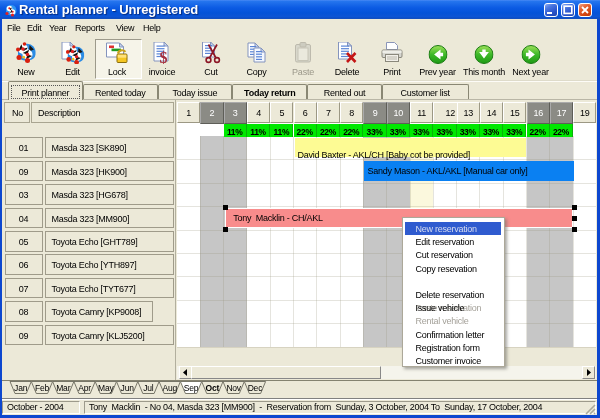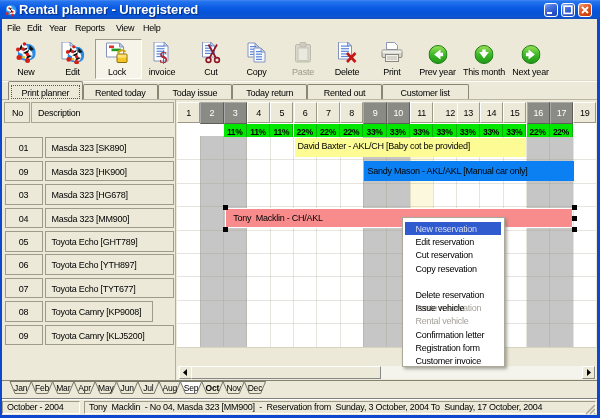--- a/index.html
+++ b/index.html
@@ -310,21 +310,21 @@
           <path d="M7 4.6 L13.4 9.5 L7 14.4 V11.2 H4.4 V7.8 H7 Z" fill="#fff"></path>
         </svg></span>
       <span class="lbl">Next year</span>
     </div>
   </div>
 
 <div id="tabrow" class="abs" style="left:0;top:80px;width:600px;height:20px;">
     <div class="toptab" id="tabactive" style="left: 8px; width: 74.8px;">Print planner</div>
     <div class="toptab" style="left: 82.8px; width: 74.8px;">Rented today</div>
     <div class="toptab" style="left: 157.6px; width: 74.8px;">Today issue</div>
-    <div class="toptab" style="left: 232.4px; width: 74.8px;">Today return</div>
+    <div class="toptab" style="left: 232.4px; width: 74.8px; font-weight: bold;">Today return</div>
     <div class="toptab" style="left: 307.2px; width: 74.8px;">Rented out</div>
     <div class="toptab" style="left: 382px; width: 86.5px;">Customer list</div>
     <div id="tabfocus"></div>
   </div>
 <div id="panelline" class="abs"></div>
 
 <div id="lefttable" class="abs" style="left:0;top:100px;width:177px;height:280px;">
     <div class="hcell" style="left: 4px; top: 1.5px; width: 25.5px; height: 21px; padding-top: 5px; padding-left: 7px; box-sizing: border-box;">No</div>
     <div class="hcell" style="left: 31px; top: 1.5px; width: 143px; height: 21px; padding-top: 5px; padding-left: 6px; box-sizing: border-box;">Description</div>
     <div class="rcell" style="left: 4.5px; top: 37.4px; width: 38px; height: 20.6px; padding-top: 5px; padding-left: 0px; box-sizing: border-box; text-align: center;">01</div>
@@ -476,21 +476,21 @@
 <div id="stsep2" class="abs"></div>
 <div id="statusbar" class="abs">
   <div class="spanel" style="left:2px;width:78px;">October - 2004</div>
   <div class="spanel" style="left:84px;width:512px;">Tony&nbsp; Macklin&nbsp; - No 04, Masda 323 [MM900]&nbsp; -&nbsp; Reservation from&nbsp; Sunday, 3 October, 2004 To&nbsp; Sunday, 17 October, 2004</div>
 </div>
 
 <div id="bleft" class="abs"></div>
 <div id="bright" class="abs"></div>
 <div id="bbot" class="abs"></div>
 
-<div class="bar abs" style="left: 294.5px; top: 137.8px; width: 231.5px; height: 19.4px; background: rgb(253, 251, 148); padding-top: 3px; padding-left: 3px;">David Baxter - AKL/CH [Baby cot be provided]</div>
+<div class="bar abs" style="left: 294.5px; top: 137.8px; width: 231.5px; height: 19.4px; background: rgb(253, 251, 148); padding-top: 12px; padding-left: 3px;">David Baxter - AKL/CH [Baby cot be provided]</div>
 <div class="bar abs" style="left: 364px; top: 160.9px; width: 210px; height: 19.7px; background: rgb(10, 128, 242); padding-top: 5px; padding-left: 3.5px;">Sandy Mason - AKL/AKL [Manual car only]</div>
 <div class="bar abs" style="left: 225.2px; top: 207.8px; width: 347.6px; height: 20.4px; background: rgb(248, 140, 140); padding-top: 4.5px; padding-left: 7px; border: 1.2px solid rgb(255, 255, 255);">Tony  Macklin - CH/AKL</div>
 <div class="hdl abs" style="left: 222.6px; top: 205.2px;"></div>
 <div class="hdl abs" style="left: 222.6px; top: 227.4px;"></div>
 <div class="hdl abs" style="left: 571.6px; top: 205.2px;"></div>
 <div class="hdl abs" style="left: 571.6px; top: 216.2px;"></div>
 <div class="hdl abs" style="left: 571.6px; top: 227.4px;"></div>
 <div class="abs" style="left: 584px; top: 403px; z-index: 5;"><svg width="12" height="12">
       <g stroke="#aaa89a" stroke-width="1.6">
         <line x1="11" y1="2" x2="2" y2="11"></line>

